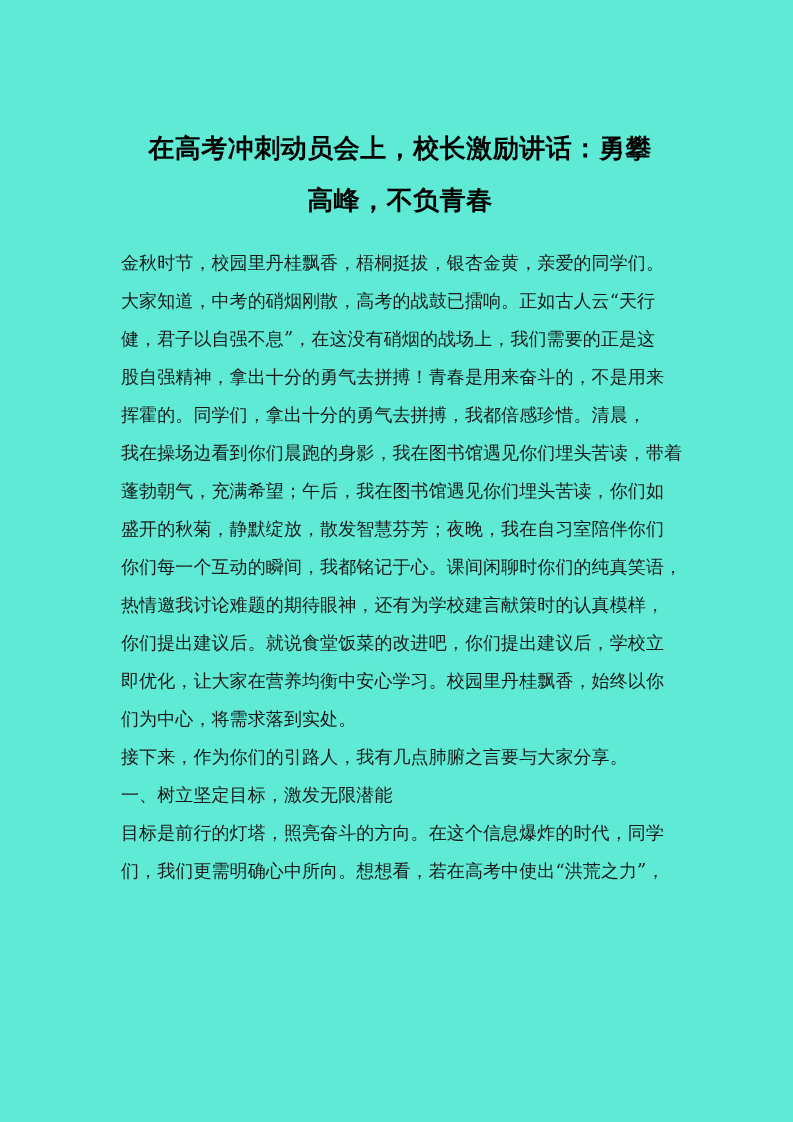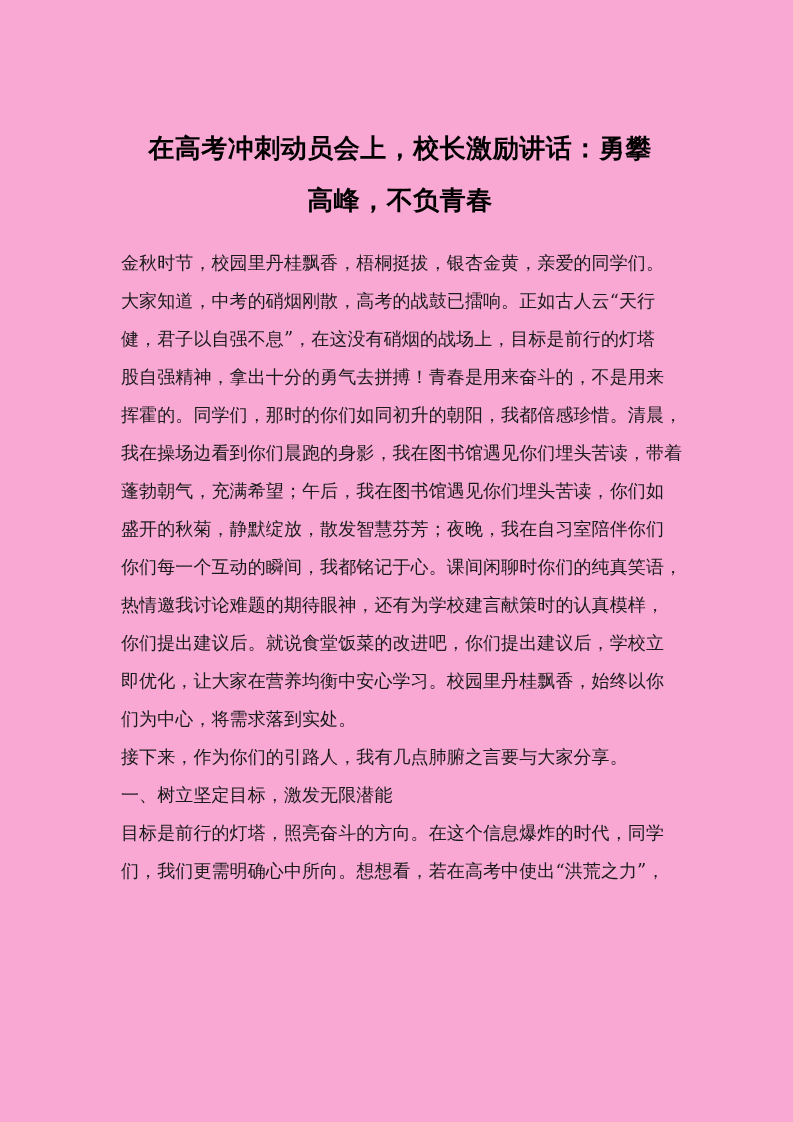--- a/index.html
+++ b/index.html
@@ -13,21 +13,21 @@
       position: relative;
       overflow: hidden;
       font-family: "DejaVu Serif", "Liberation Serif", serif;
       color: #111111;
     }
     .page {
       position: absolute;
       left: 0; top: 0;
       width: 793px;
       height: 1122px;
-      background: #f9a8d4;
+      background: #5eead4;
     }
     .title {
       position: absolute;
       left: 110px;
       width: 580px;
       top: 122px;
       text-align: center;
       font-family: "DejaVu Sans", "Liberation Sans", sans-serif;
       font-weight: bold;
       font-size: 26px;
@@ -56,23 +56,23 @@
 
 <div class="page">
   <div class="title">
     <div>在高考冲刺动员会上，校长激励讲话：勇攀</div>
     <div>高峰，不负青春</div>
   </div>
 
   <div class="body-text">
     <span class="line">金秋时节，校园里丹桂飘香，梧桐挺拔，银杏金黄，亲爱的同学们。</span>
     <span class="line">大家知道，中考的硝烟刚散，高考的战鼓已擂响。正如古人云“天行</span>
-    <span class="line">健，君子以自强不息”，在这没有硝烟的战场上，目标是前行的灯塔</span>
+    <span class="line">健，君子以自强不息”，在这没有硝烟的战场上，我们需要的正是这</span>
     <span class="line">股自强精神，拿出十分的勇气去拼搏！青春是用来奋斗的，不是用来</span>
-    <span class="line">挥霍的。同学们，那时的你们如同初升的朝阳，我都倍感珍惜。清晨，</span>
+    <span class="line">挥霍的。同学们，拿出十分的勇气去拼搏，我都倍感珍惜。清晨，</span>
     <span class="line">我在操场边看到你们晨跑的身影，我在图书馆遇见你们埋头苦读，带着</span>
     <span class="line">蓬勃朝气，充满希望；午后，我在图书馆遇见你们埋头苦读，你们如</span>
     <span class="line">盛开的秋菊，静默绽放，散发智慧芬芳；夜晚，我在自习室陪伴你们</span>
     <span class="line">你们每一个互动的瞬间，我都铭记于心。课间闲聊时你们的纯真笑语，</span>
     <span class="line">热情邀我讨论难题的期待眼神，还有为学校建言献策时的认真模样，</span>
     <span class="line">你们提出建议后。就说食堂饭菜的改进吧，你们提出建议后，学校立</span>
     <span class="line">即优化，让大家在营养均衡中安心学习。校园里丹桂飘香，始终以你</span>
     <span class="line">们为中心，将需求落到实处。</span>
     <span class="line">接下来，作为你们的引路人，我有几点肺腑之言要与大家分享。</span>
     <span class="line">一、树立坚定目标，激发无限潜能</span>

